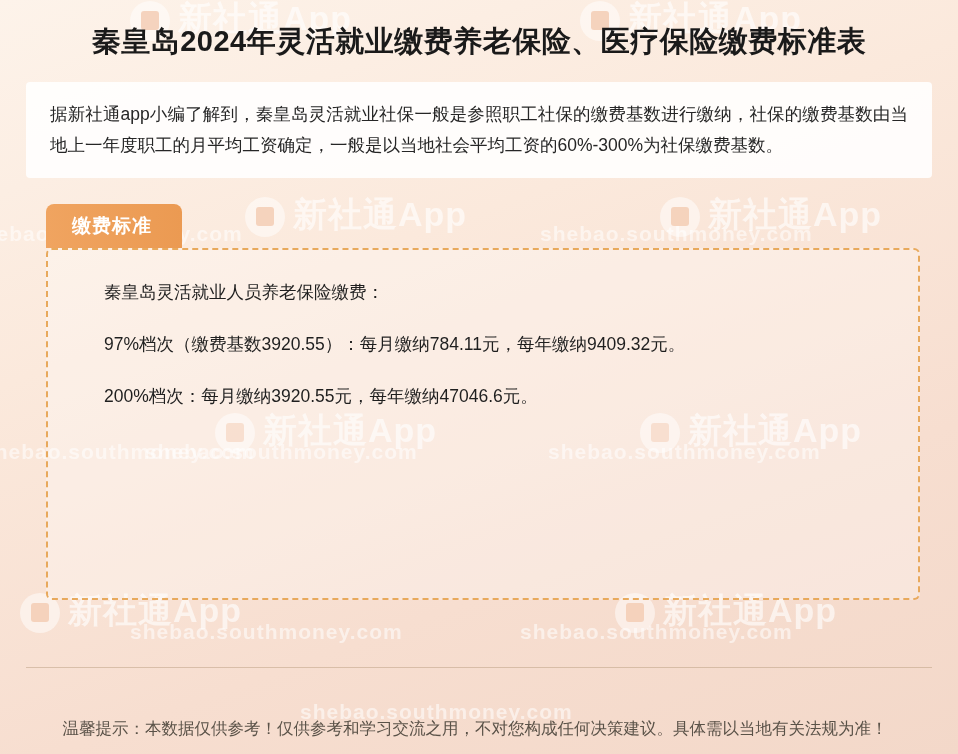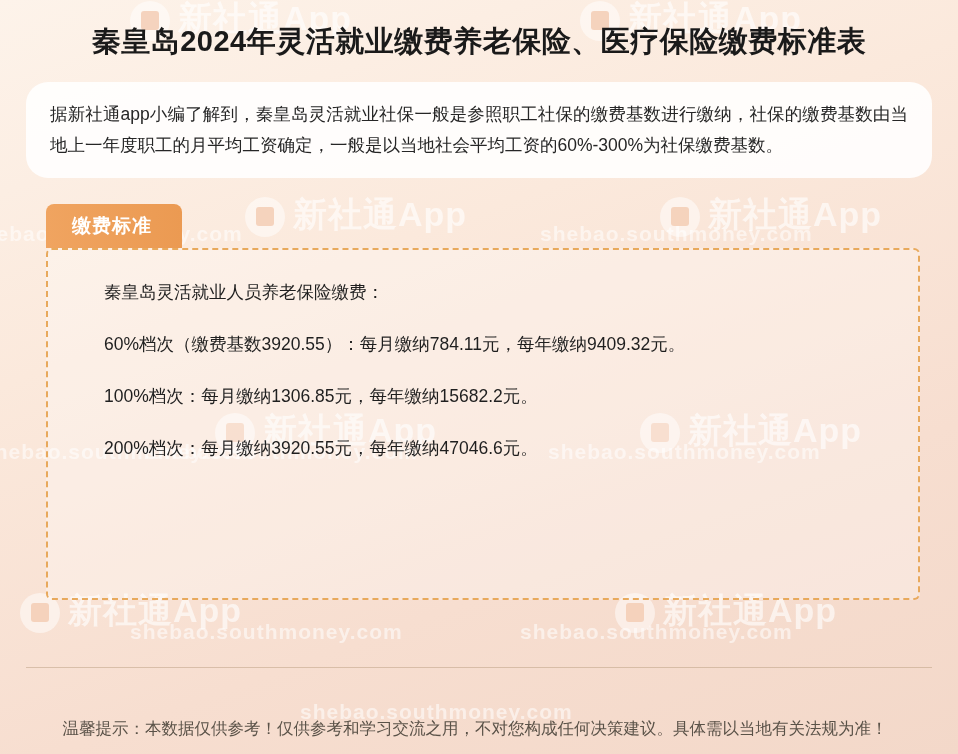--- a/index.html
+++ b/index.html
@@ -72,21 +72,21 @@
     font-size: 29px;
     font-weight: bold;
     color: #1a1a1a;
     padding: 22px 20px 14px 20px;
     letter-spacing: 0.5px;
   }
 
   .intro-card {
     margin: 6px 26px 0 26px;
     background: rgba(255, 255, 255, 0.88);
-    border-radius: 22px;
+    border-radius: 4px;
     padding: 17px 24px 18px 24px;
     font-size: 17.5px;
     line-height: 1.75;
     color: #262626;
     text-align: justify;
   }
 
   .section-tab-wrap {
     margin: 26px 16px 0 46px;
   }
@@ -172,21 +172,20 @@
   <div class="title">秦皇岛2024年灵活就业缴费养老保险、医疗保险缴费标准表</div>
 
   <div class="intro-card">据新社通app小编了解到，秦皇岛灵活就业社保一般是参照职工社保的缴费基数进行缴纳，社保的缴费基数由当地上一年度职工的月平均工资确定，一般是以当地社会平均工资的60%-300%为社保缴费基数。</div>
 
   <div class="section-tab-wrap">
     <span class="section-tab">缴费标准</span>
   </div>
 
   <div class="dashed-box">
     <p class="para">秦皇岛灵活就业人员养老保险缴费：</p>
-    <p class="para">60%档次（缴费基数3920.55）：每月缴纳784.11元，每年缴纳9409.32元。</p>
-    <p class="para">100%档次：每月缴纳1306.85元，每年缴纳15682.2元。</p>
+    <p class="para">97%档次（缴费基数3920.55）：每月缴纳784.11元，每年缴纳9409.32元。</p>
     <p class="para">200%档次：每月缴纳3920.55元，每年缴纳47046.6元。</p>
   </div>
 
   <div class="footer-divider"></div>
   <div class="footer-note">温馨提示：本数据仅供参考！仅供参考和学习交流之用，不对您构成任何决策建议。具体需以当地有关法规为准！</div>
 
 </div>
 
 </body></html>

